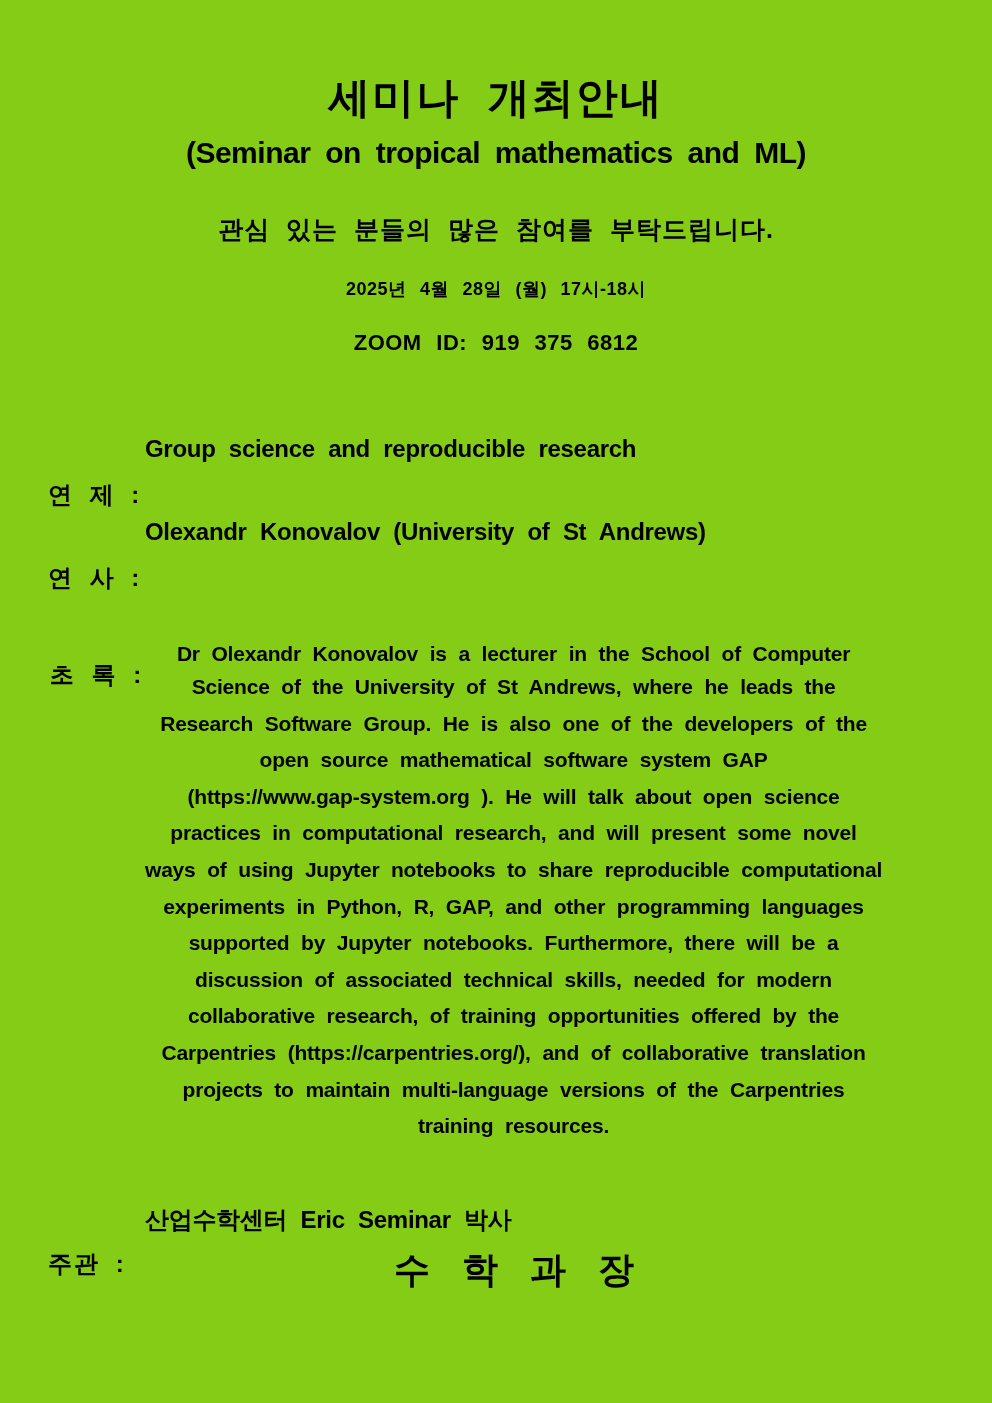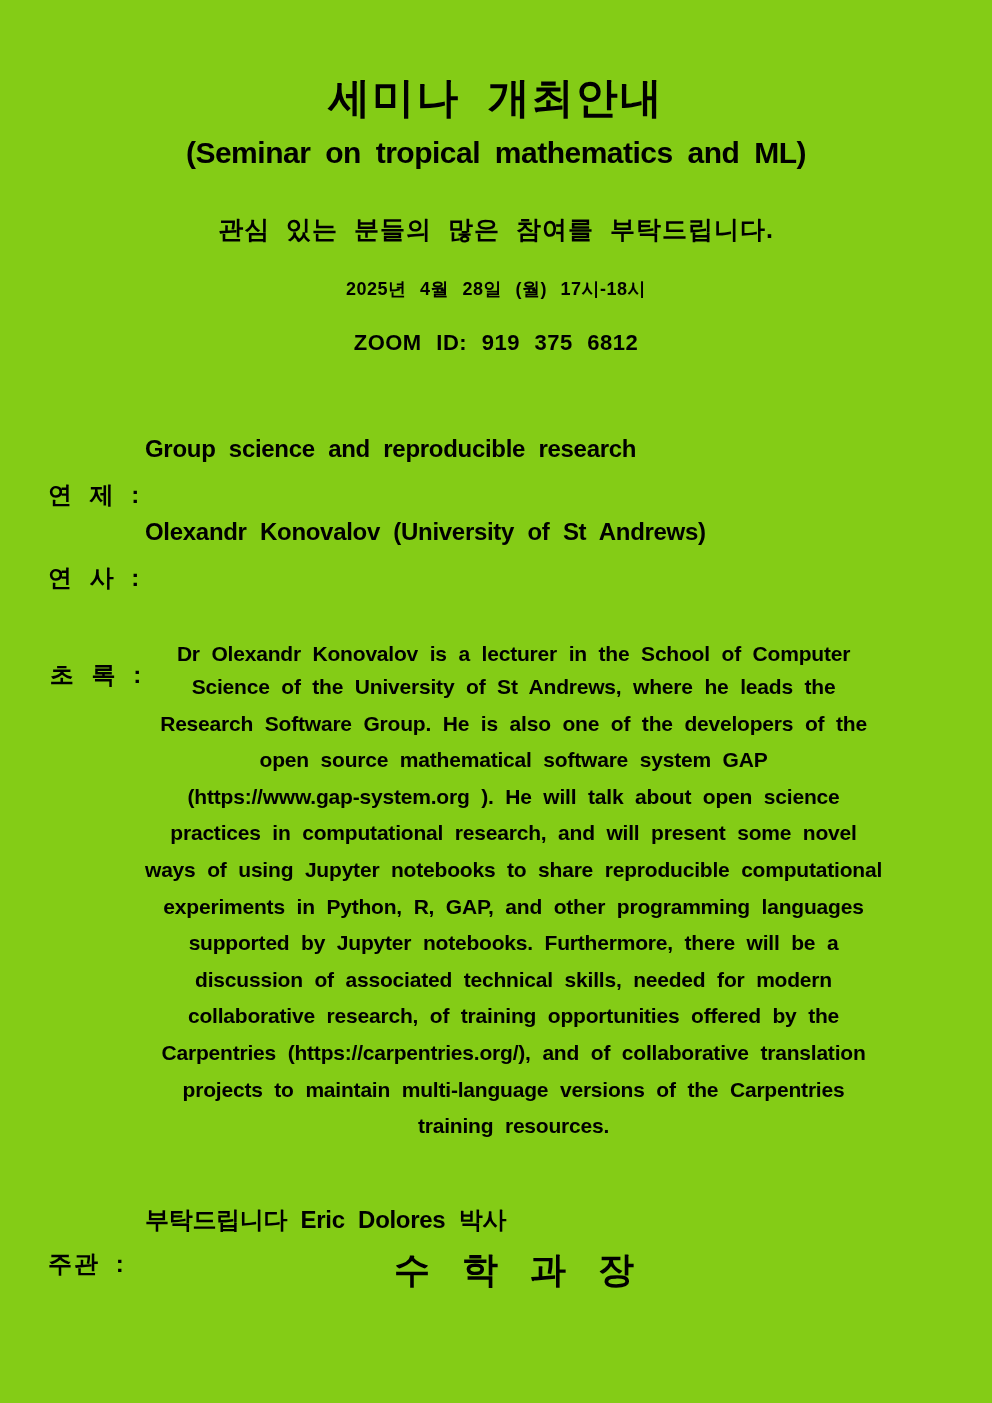--- a/index.html
+++ b/index.html
@@ -86,18 +86,18 @@
     <span class="info-value">Olexandr Konovalov (University of St Andrews)</span>
   </div>
 
   <div class="info-row row-abstract">
     <span class="info-label">초 록 :</span>
     <div class="abstract-lines"><div class="abstract-line">Dr Olexandr Konovalov is a lecturer in the School of Computer</div><div class="abstract-line">Science of the University of St Andrews, where he leads the</div><div class="abstract-line">Research Software Group. He is also one of the developers of the</div><div class="abstract-line">open source mathematical software system GAP</div><div class="abstract-line">(https://www.gap-system.org ). He will talk about open science</div><div class="abstract-line">practices in computational research, and will present some novel</div><div class="abstract-line">ways of using Jupyter notebooks to share reproducible computational</div><div class="abstract-line">experiments in Python, R, GAP, and other programming languages</div><div class="abstract-line">supported by Jupyter notebooks. Furthermore, there will be a</div><div class="abstract-line">discussion of associated technical skills, needed for modern</div><div class="abstract-line">collaborative research, of training opportunities offered by the</div><div class="abstract-line">Carpentries (https://carpentries.org/), and of collaborative translation</div><div class="abstract-line">projects to maintain multi-language versions of the Carpentries</div><div class="abstract-line">training resources.</div></div>
   </div>
 
   <div class="info-row row-host">
     <span class="info-label">주관 :</span>
-    <span class="info-value">부탁드립니다 Eric Dolores 박사</span>
+    <span class="info-value">산업수학센터 Eric Seminar 박사</span>
   </div>
 
   <div class="doc-signature">수 학 과 장</div>
 
 </div>
 
 </body></html>

